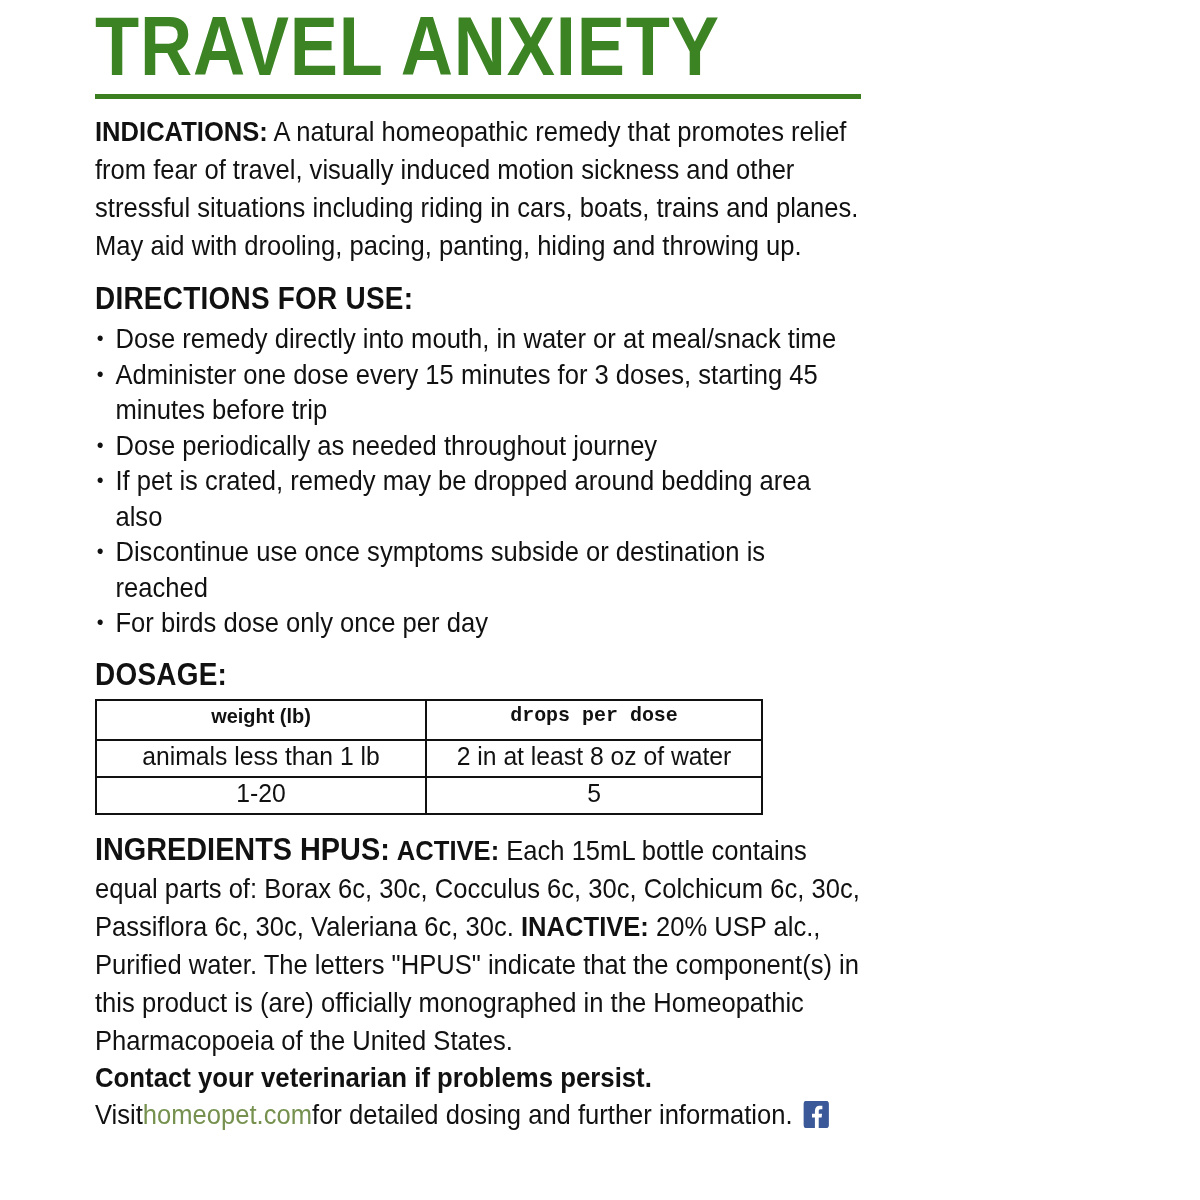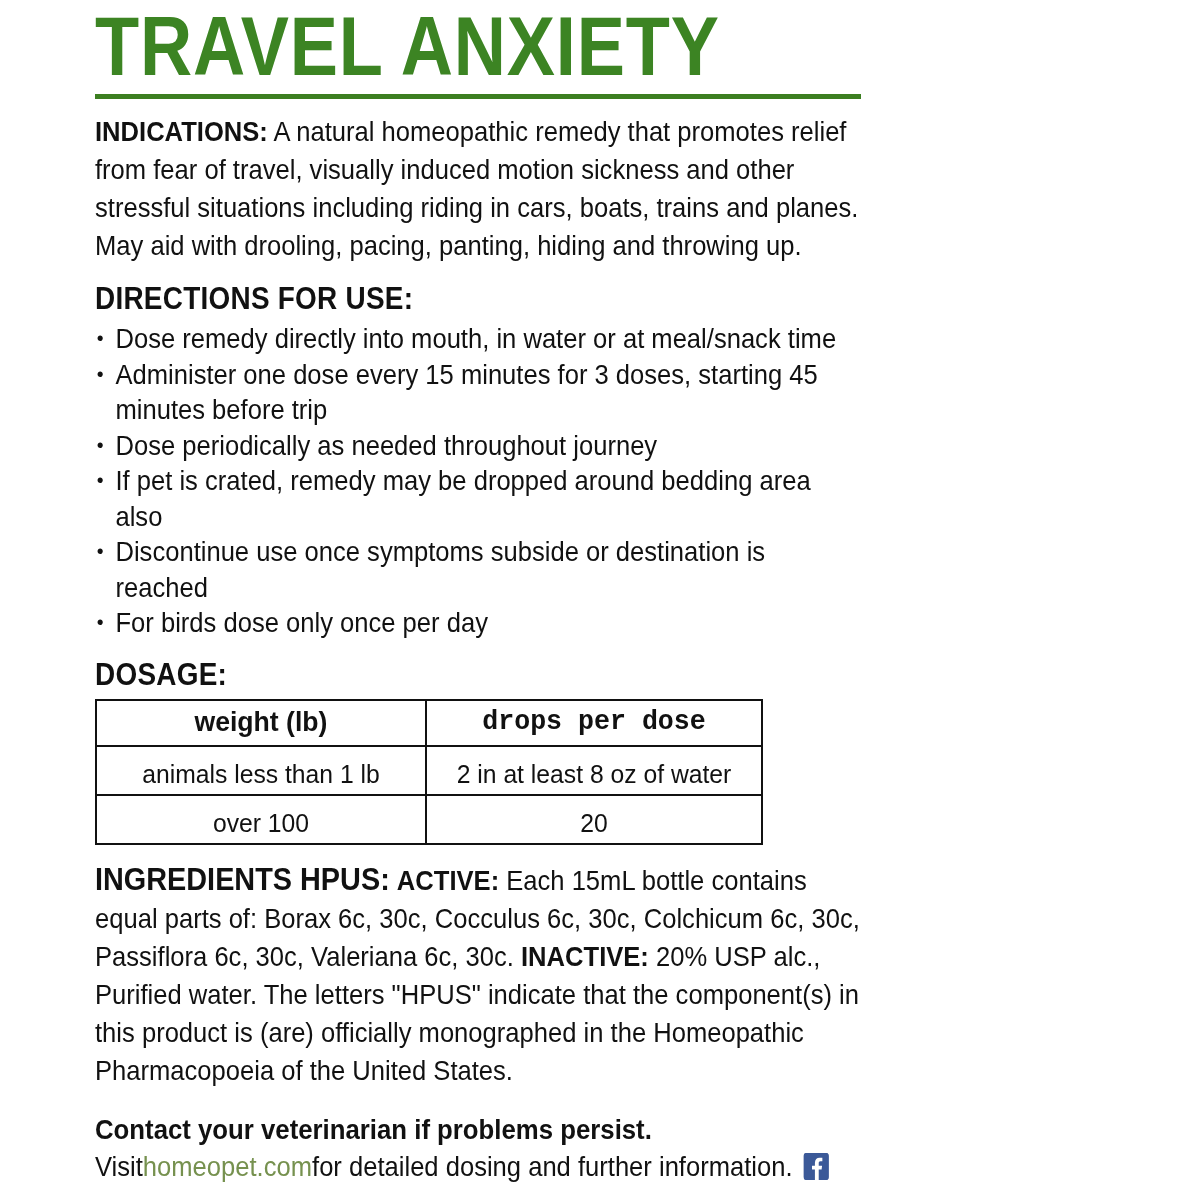--- a/index.html
+++ b/index.html
@@ -97,28 +97,28 @@
   table.dosage {
     border-collapse: collapse;
     width: 648px;
     table-layout: fixed;
   }
   table.dosage td, table.dosage th {
     border: 2.5px solid #111111;
     text-align: center;
     font-size: 26px;
     line-height: 30px;
-    padding: 12px 4px 5px 4px;
+    padding: 0 4px 5px 4px;
     height: 30px;
     font-weight: normal;
   }
   table.dosage thead th {
     font-weight: bold;
-    font-size: 28px;
-    padding: 6px 4px 8px 4px;
+    font-size: 21px;
+    padding: 0 4px 8px 4px;
   }
   table.dosage .col-w { width: 320px; }
   table.dosage .col-d { width: 326px; font-family: Liberation Mono, monospace; }
   table.dosage .shrink {
     display: block;
     transform: scaleX(0.95);
   }
 
   
   .ingredients {
@@ -127,21 +127,21 @@
   .ing-head {
     font-weight: bold;
     font-size: 31px;
   }
   .ing-sub {
     font-weight: bold;
     font-size: 27.5px;
   }
 
   
-  .footer { margin-top: 22px; }
+  .footer { }
   .contact {
     font-weight: bold;
     font-size: 28px;
     line-height: 36px;
     transform: scaleX(0.92);
     transform-origin: left top;
   }
   .visit {
     font-size: 27.5px;
     line-height: 38px;
@@ -208,24 +208,24 @@
         <tr>
           <td>
               <span class="shrink">animals less than 1 lb</span>
             </td>
           <td>
               <span class="shrink">2 in at least 8 oz of water</span>
             </td>
         </tr>
         <tr>
           <td>
-              <span class="shrink">over 100</span>
-            </td>
-          <td>
-              <span class="shrink">20</span>
+              <span class="shrink">1-20</span>
+            </td>
+          <td>
+              <span class="shrink">5</span>
             </td>
         </tr>
       </tbody>
     </table>
   </div>
 
   <div class="body-text ingredients">
     <span class="ing-head">INGREDIENTS HPUS:</span><span> </span><span class="ing-sub">ACTIVE:</span><span> Each 15mL bottle contains equal parts of: Borax 6c, 30c, Cocculus 6c, 30c, Colchicum 6c, 30c, Passiflora 6c, 30c, Valeriana 6c, 30c. </span><span class="ing-sub">INACTIVE:</span><span> 20% USP alc., Purified water. The letters "HPUS" indicate that the component(s) in this product is (are) officially monographed in the Homeopathic Pharmacopoeia of the United States.</span>
   </div>
 

